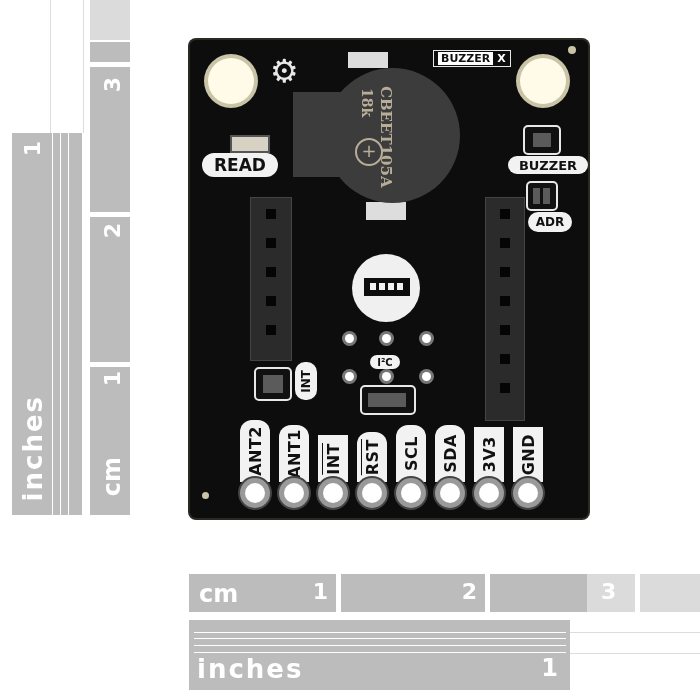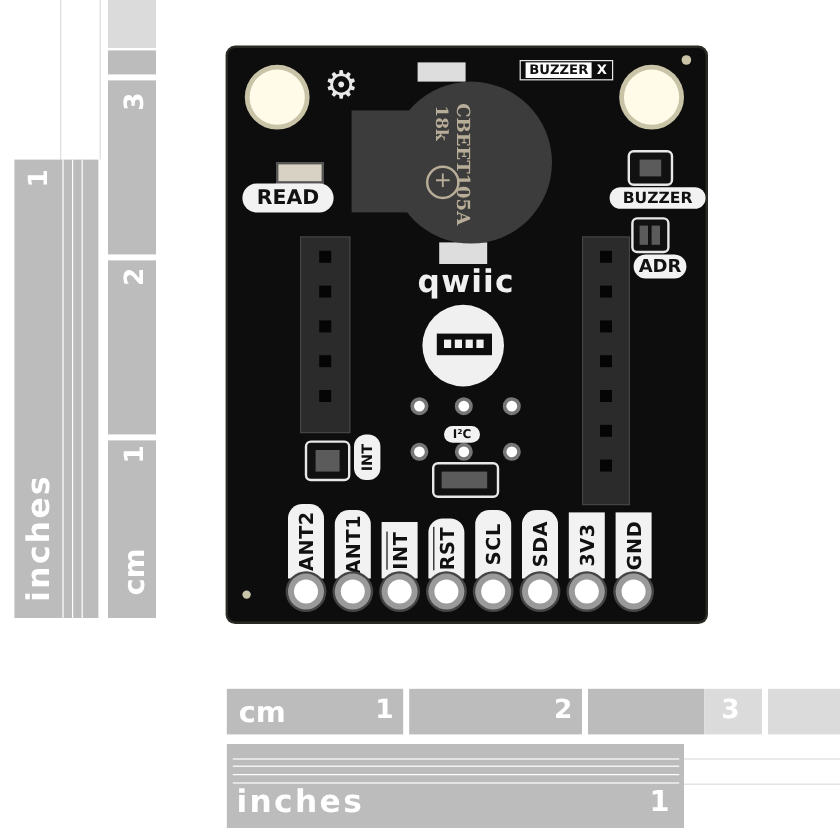--- a/index.html
+++ b/index.html
@@ -98,41 +98,40 @@
 
   <div class="abs jumper" style="left:333px;top:85px;width:34px;height:26px;">
     <div class="abs jpad" style="left:8px;top:6px;width:18px;height:14px;"></div>
   </div>
   <div class="abs silk" style="left:318px;top:116px;width:80px;height:18px;border-radius:9px;font-size:13px;">BUZZER</div>
 
   <div class="abs jumper" style="left:336px;top:141px;width:28px;height:26px;">
     <div class="abs jpad" style="left:5px;top:5px;width:7px;height:16px;"></div>
     <div class="abs jpad" style="left:15px;top:5px;width:7px;height:16px;"></div>
   </div>
-  <div class="abs silk" style="left:338px;top:172px;width:44px;height:20px;border-radius:10px;font-size:15px;">ADR</div>
+  <div class="abs silk" style="left:338px;top:172px;width:44px;height:20px;border-radius:10px;font-size:12px;">ADR</div>
 
   <div class="abs header" style="left:60px;top:157px;width:40px;height:162px;">
     <div class="hsock"></div>
       <div class="hsock" style="margin-top:19px"></div>
       <div class="hsock" style="margin-top:19px"></div>
       <div class="hsock" style="margin-top:19px"></div>
       <div class="hsock" style="margin-top:19px"></div>
   </div>
 
   <div class="abs header" style="left:295px;top:157px;width:38px;height:222px;">
     <div class="hsock"></div>
       <div class="hsock" style="margin-top:19px"></div>
       <div class="hsock" style="margin-top:19px"></div>
       <div class="hsock" style="margin-top:19px"></div>
       <div class="hsock" style="margin-top:19px"></div>
       <div class="hsock" style="margin-top:19px"></div>
       <div class="hsock" style="margin-top:19px"></div>
   </div>
 
-  <div class="abs" style="left:158px;top:180px;font-size:26px;font-weight:bold;color:#f0f0f0;letter-spacing:1px;">qwiic</div>
   <div class="abs" style="left:162px;top:214px;width:68px;height:68px;border-radius:50%;background:#f0f0f0;">
     <div class="abs" style="left:12px;top:24px;width:46px;height:18px;background:#0d0d0d;"></div>
     <div class="abs" style="left:18px;top:29px;width:6px;height:7px;background:#f0f0f0;"></div>
     <div class="abs" style="left:27px;top:29px;width:6px;height:7px;background:#f0f0f0;"></div>
     <div class="abs" style="left:36px;top:29px;width:6px;height:7px;background:#f0f0f0;"></div>
     <div class="abs" style="left:45px;top:29px;width:6px;height:7px;background:#f0f0f0;"></div>
   </div>
 
   <div class="abs smallhole" style="left:155px;top:294px;"></div>
   <div class="abs smallhole" style="left:192px;top:294px;"></div>

